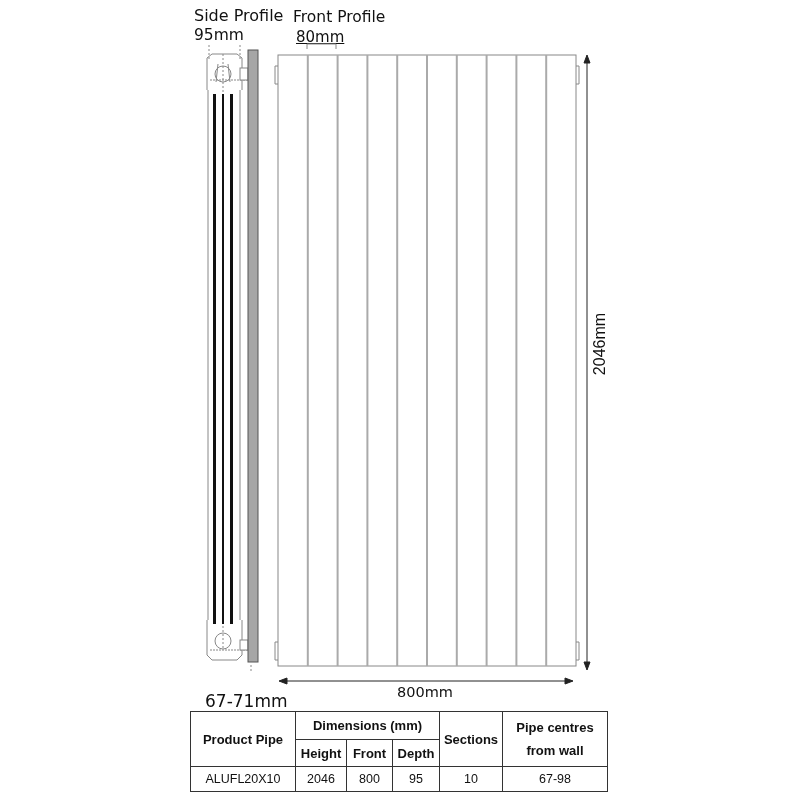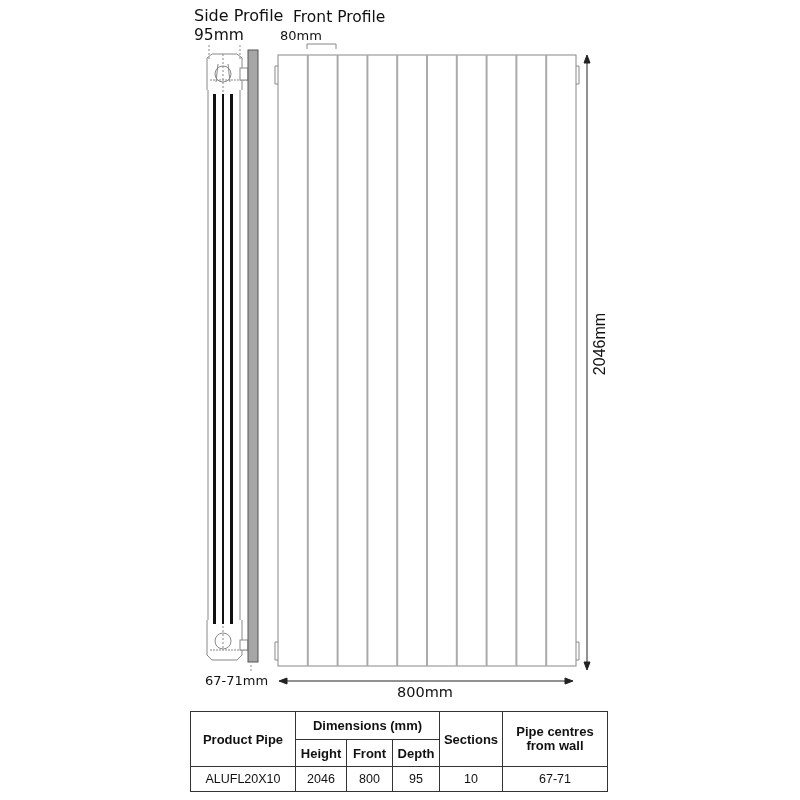--- a/index.html
+++ b/index.html
@@ -11,21 +11,21 @@
   table.spec td, table.spec th { border:1px solid #333; text-align:center; padding:0; }
   table.spec th { font-weight:bold; font-size:13px; }
   .vert { transform:rotate(-90deg); transform-origin:center center; }
 </style>
 </head>
 <body>
 
 <div class="abs label" style="left:194px; top:6px; font-size:16px;">Side Profile</div>
 <div class="abs label" style="left:194px; top:26px; font-size:15.5px;">95mm</div>
 <div class="abs label" style="left:293px; top:8px; font-size:15.5px;">Front Profile</div>
-<div class="abs label" style="left:280px; top:28px; font-size:13px;">80mm</div>
+<div class="abs label" style="left:296px; top:28px; font-size:15px;text-decoration:underline;">80mm</div>
 
 <svg width="800" height="700" viewBox="0 0 800 700">
 
   <g stroke="#888" fill="none" stroke-width="1">
 
     <line x1="209" y1="45" x2="209" y2="60" stroke-dasharray="2,2"></line>
     <line x1="240" y1="45" x2="240" y2="60" stroke-dasharray="2,2"></line>
 
     <path d="M207,58 L207,90 M242,58 L242,90 M207,58 L212,54 L237,54 L242,58"></path>
     <circle cx="223" cy="74" r="8"></circle>
@@ -86,37 +86,37 @@
     <line x1="282" y1="681" x2="570" y2="681"></line>
     <polygon points="279,681 287,678 287,684"></polygon>
     <polygon points="573,681 565,678 565,684"></polygon>
   </g>
 </svg>
 
 <div class="abs label" style="left:555px; top:335px; width:90px; text-align:center; font-size:16px; font-family:'Liberation Sans', sans-serif;">
   <div class="vert">2046mm</div>
 </div>
 <div class="abs label" style="left:397px; top:684px; font-size:14.5px;">800mm</div>
-<div class="abs label" style="left:205px; top:673px; font-size:13px;">67-71mm</div>
+<div class="abs label" style="left:205px; top:691px; font-size:17px;">67-71mm</div>
 
 <table class="spec">
   <tbody>
       <tr style="height:28px;">
     <th rowspan="2" style="width:104px;">Product Pipe</th>
     <th colspan="3">Dimensions (mm)</th>
     <th rowspan="2" style="width:62px;">Sections</th>
-    <th rowspan="2" style="width:104px; line-height:14px;">Pipe centres from wall</th>
+    <th rowspan="2" style="width:104px; line-height:23px;">Pipe centres from wall</th>
   </tr>
   <tr style="height:27px;">
     <th style="width:50px;">Height</th>
     <th style="width:45px;">Front</th>
     <th style="width:46px;">Depth</th>
   </tr>
   <tr style="height:25px;">
     <td>ALUFL20X10</td>
     <td>2046</td>
     <td>800</td>
     <td>95</td>
     <td>10</td>
-    <td>67-71</td>
+    <td>67-98</td>
   </tr>
 </tbody>
   </table>
 
 </body></html>

